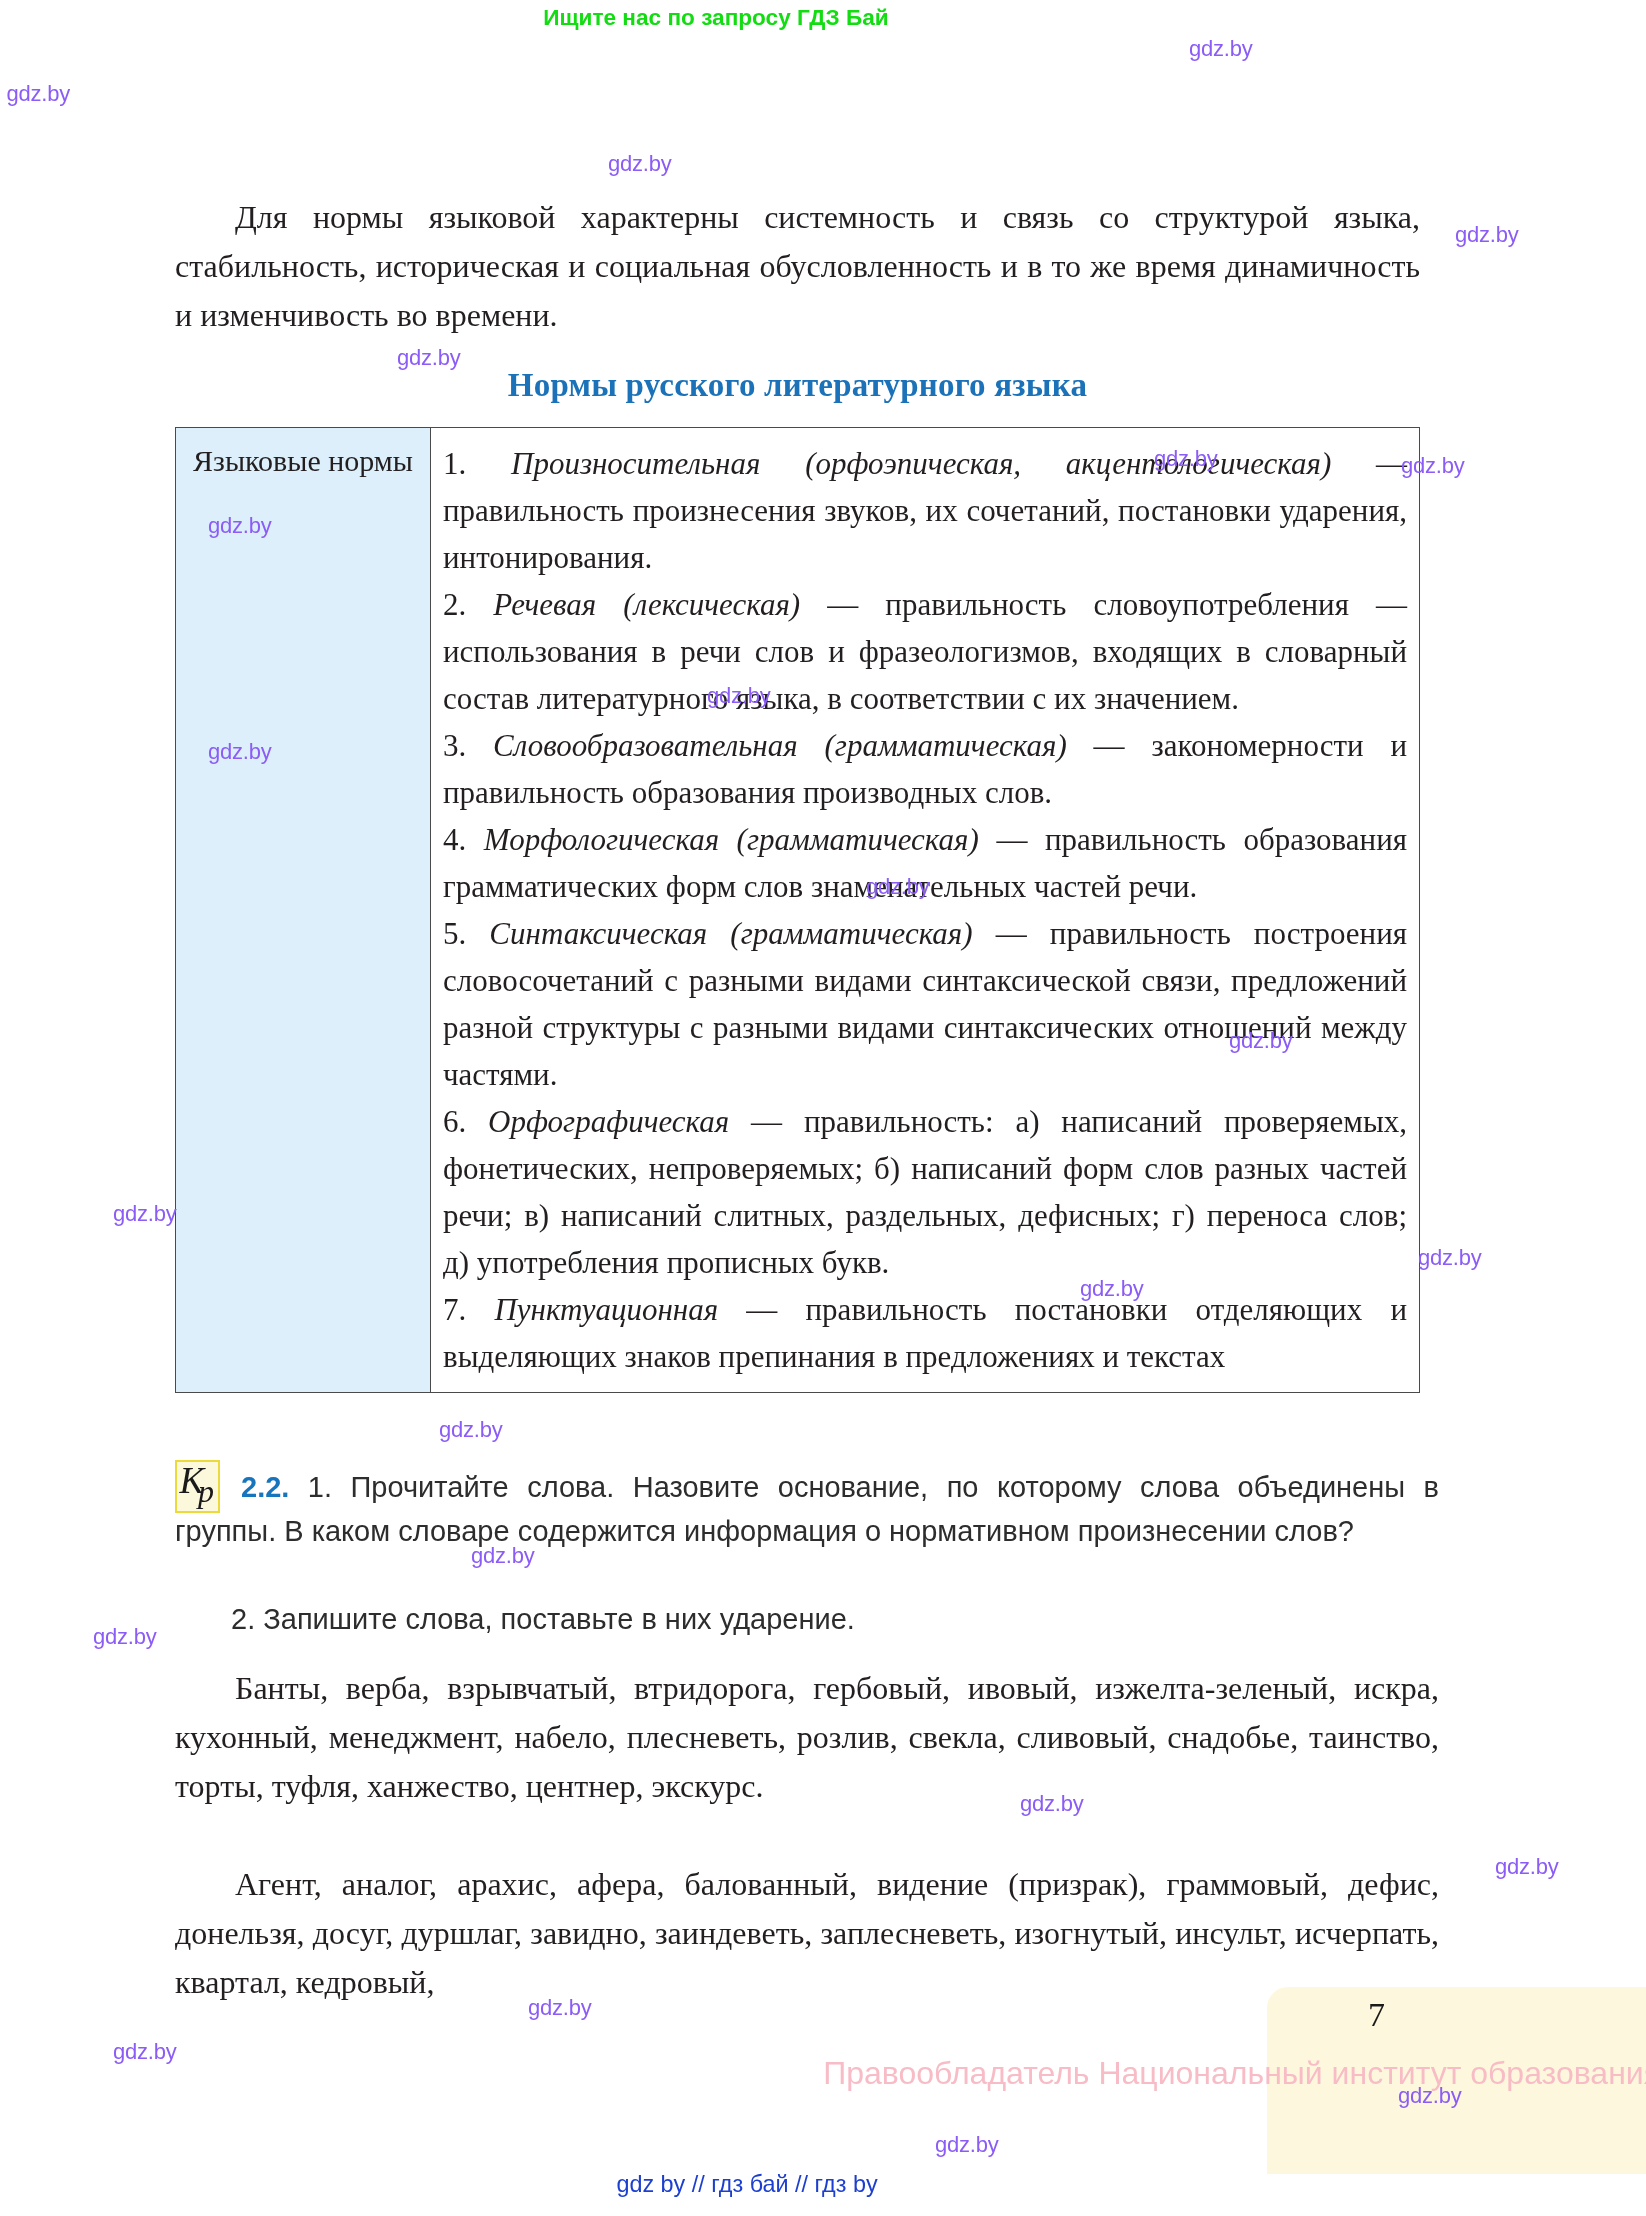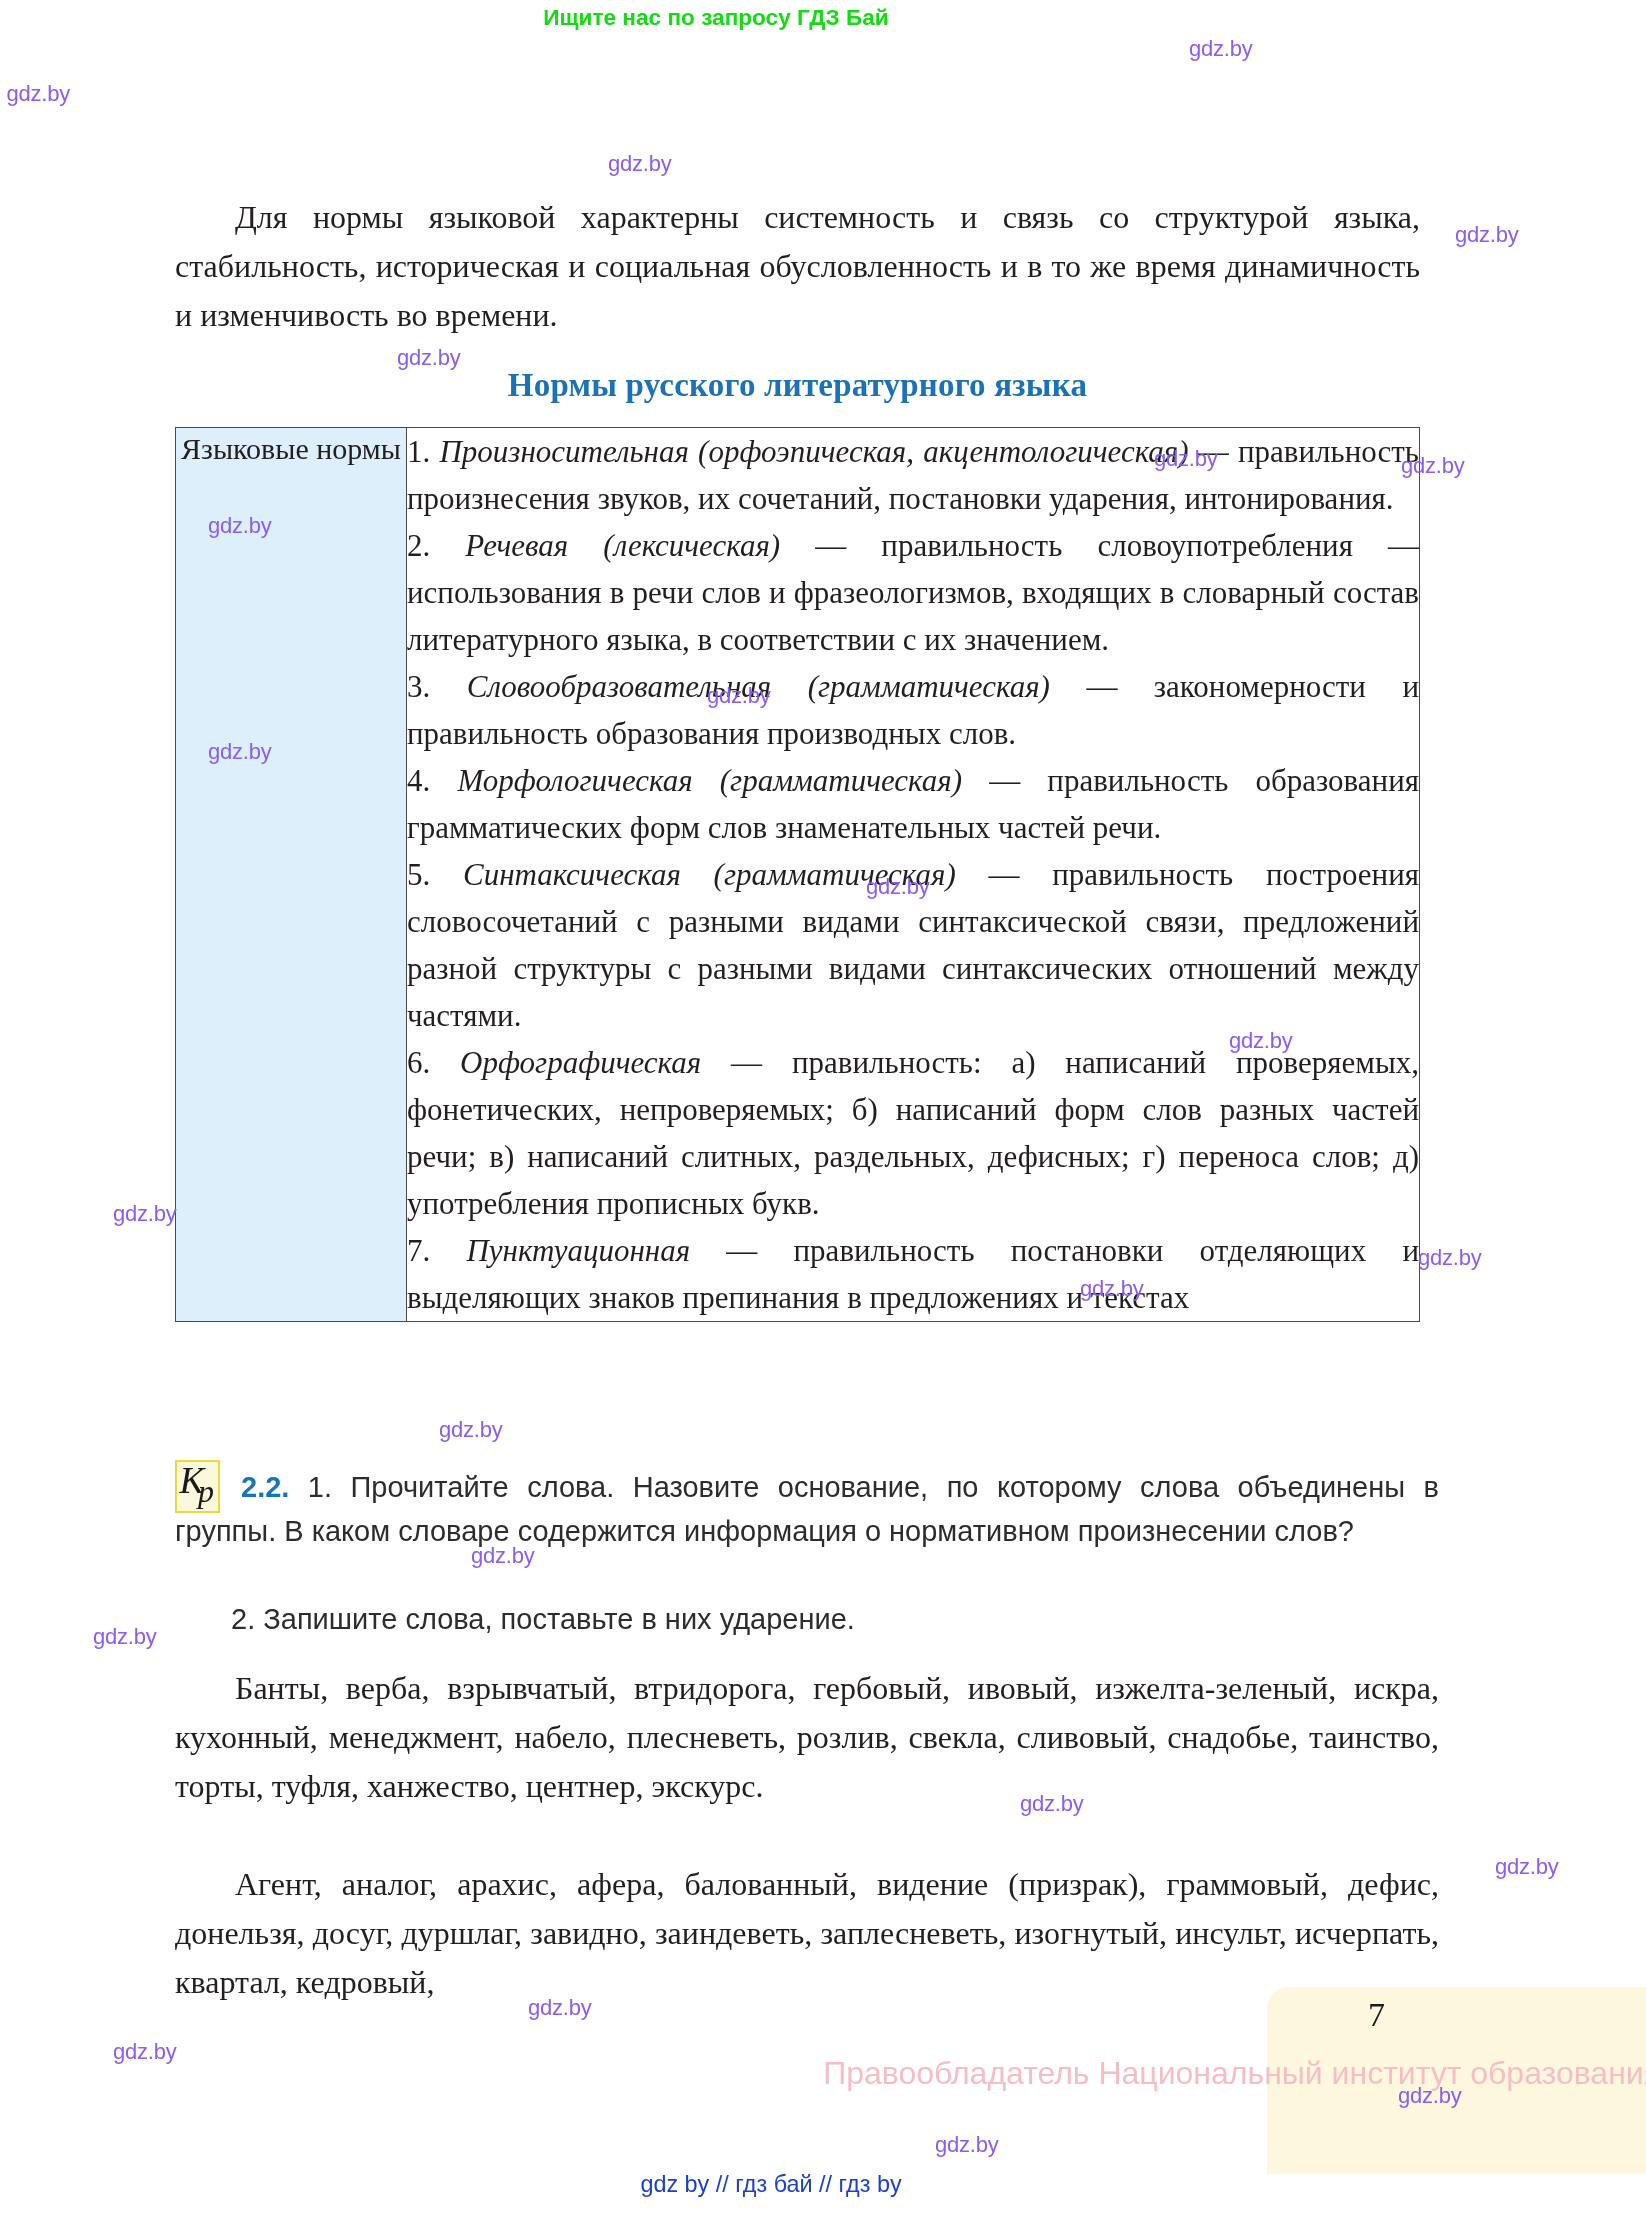--- a/index.html
+++ b/index.html
@@ -93,21 +93,21 @@
     position: absolute;
     left: 161px;
     top: 427px;
     width: 1245px;
     border-collapse: collapse;
     table-layout: fixed;
   }
   #norms-table td {
     border: 1.6px solid #4a4a4a;
     vertical-align: top;
-    padding: 0;
+    padding: 12px;
   }
   #cell-label {
     width: 230px;
     background: #ddeffb;
     text-align: center;
     vertical-align: middle;
     font-size: 30px;
     line-height: 41px;
     padding: 0 8px;
   }
@@ -229,21 +229,20 @@
   #bottom-bar {
     position: absolute;
     left: 0;
     top: 2171px;
     width: 1494px;
     text-align: center;
     font-family: "Liberation Sans", sans-serif;
     font-size: 23.4px;
     color: #1c3fcf;
     z-index: 50;
-    padding-left: 24px;
   }
 </style>
 </head>
 <body>
 
 <div id="corner-block"></div>
 
 <div id="promo">Ищите нас по запросу ГДЗ Бай</div>
 
 <div id="page">

